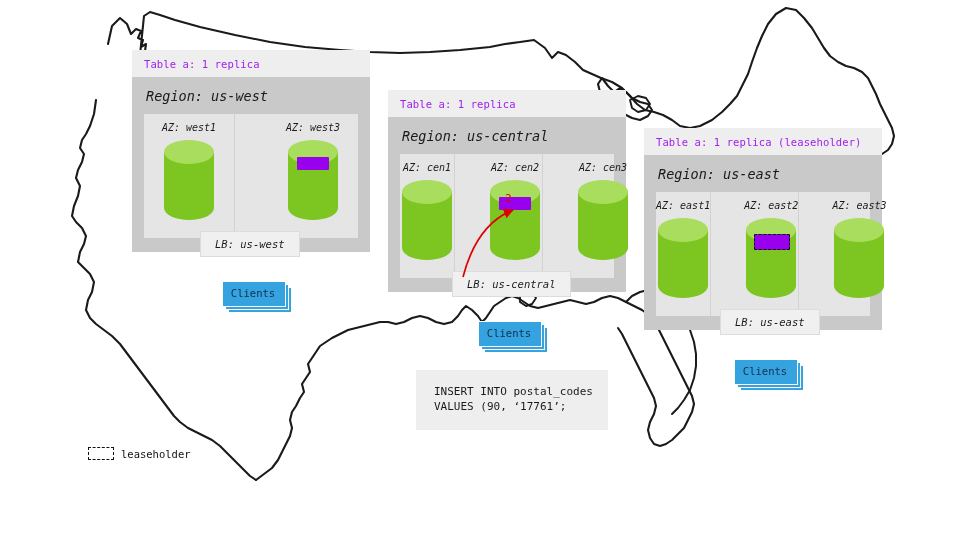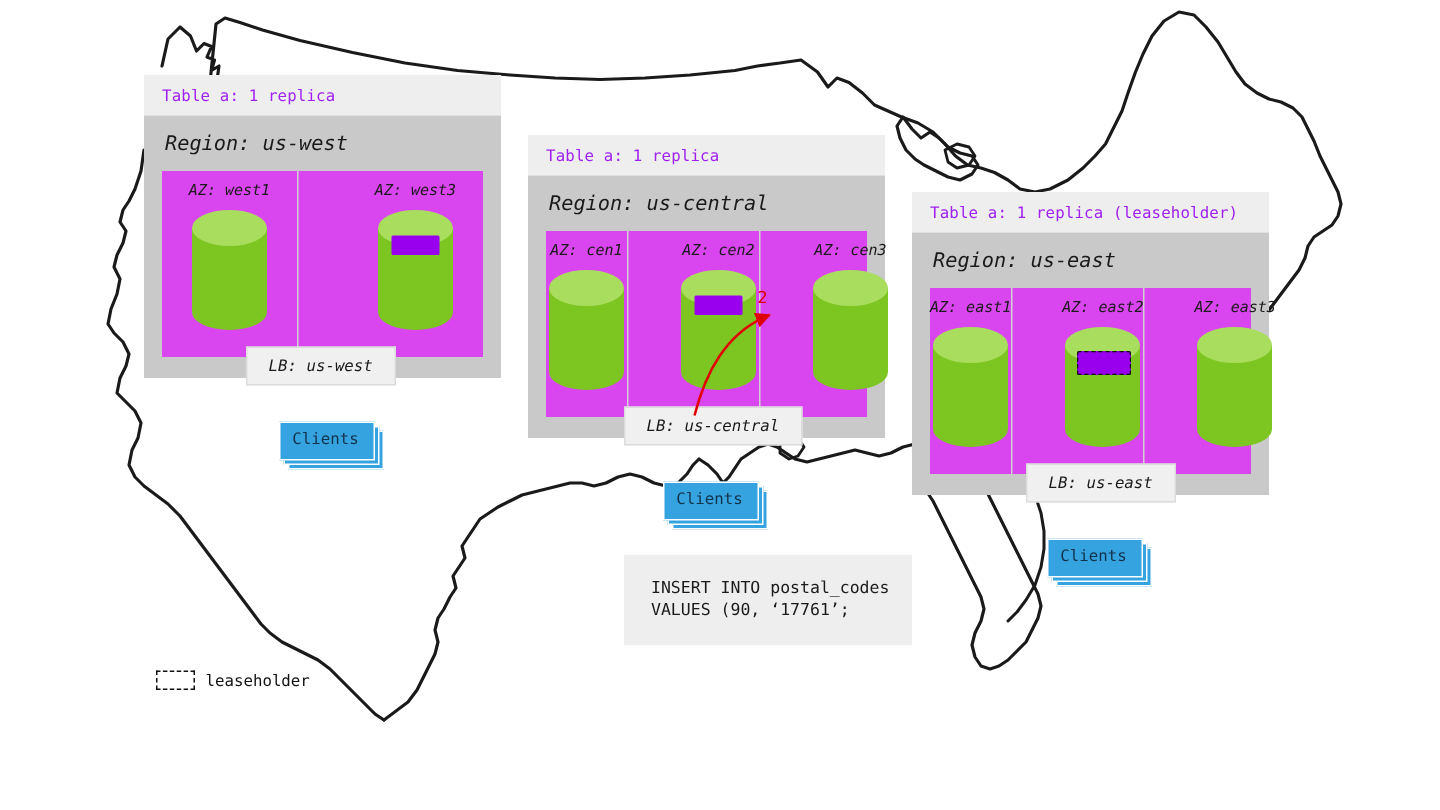--- a/index.html
+++ b/index.html
@@ -9,38 +9,38 @@
     font-family:"DejaVu Sans Mono","Liberation Mono",monospace;
     overflow:hidden;
     position:relative;
   }
   #stage{position:absolute;left:0;top:0;width:960px;height:540px;}
 
   
   #usmap{position:absolute;left:0;top:0;width:960px;height:540px;z-index:1;}
 
   
-  .region{position:absolute;z-index:3;}
+  .region{position:absolute;z-index:3;margin-left:36px;}
   .region-banner{
     background:#eeeeee;
     color:#a020f0;
     font-size:10.5px;
     letter-spacing:0.1px;
     padding:8px 0 7px 12px;
     white-space:nowrap;
   }
   .region-body{background:#c9c9c9;padding:0 12px 14px 12px;font-style:italic;}
   .region-title{
     color:#1a1a1a;
     font-size:13.5px;
     padding:11px 0 10px 2px;
     white-space:nowrap;
   }
   .az-strip{
-    background:#d946ef;
+    background:#e5e5e5;
     display:flex;
     position:relative;
     gap:33px;
   }
   .az-cell{
     flex:1 1 0;
     position:relative;
     padding:8px 0 12px 0;
     text-align:center;
     border-right:1px solid #d2d2d2;
@@ -115,21 +115,21 @@
     position:absolute;
     left:505px;top:192px;
     color:#e00000;
     font-size:11px;
     z-index:7;
   }
 
   
   #legend{
     position:absolute;
-    left:104px;top:447px;
+    left:88px;top:447px;
     z-index:4;
     display:flex;align-items:flex-end;gap:7px;
   }
   #legend .swatch{
     width:26px;height:13px;
     border:1.4px dashed #111111;
     background:transparent;
     box-sizing:border-box;
   }
   #legend .txt{font-size:10.5px;color:#111111;}

